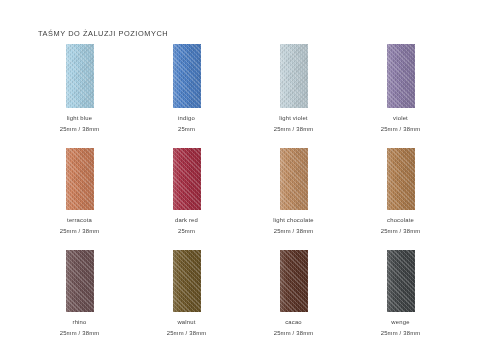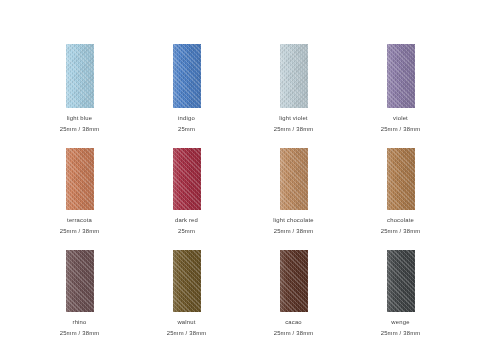--- a/index.html
+++ b/index.html
@@ -93,20 +93,21 @@
   }
   .row-1 { margin-bottom: 16px; }
   .row-2 { margin-bottom: 16px; }
   .row-2 .swatch, .row-3 .swatch { height: 62px; }
 </style>
 </head>
 <body>
 
 <div class="page" style="background: rgb(255, 255, 255);">
 
+  <div class="page-title">TAŚMY DO ŻALUZJI POZIOMYCH</div>
 
   <div class="grid">
 
     <div class="row row-1">
       <div class="cell">
         <div class="swatch" style="background-color: rgb(169, 212, 232);">
           <span class="weave"></span>
           <span class="sheen"></span>
         </div>
         <div class="name">light blue</div>

